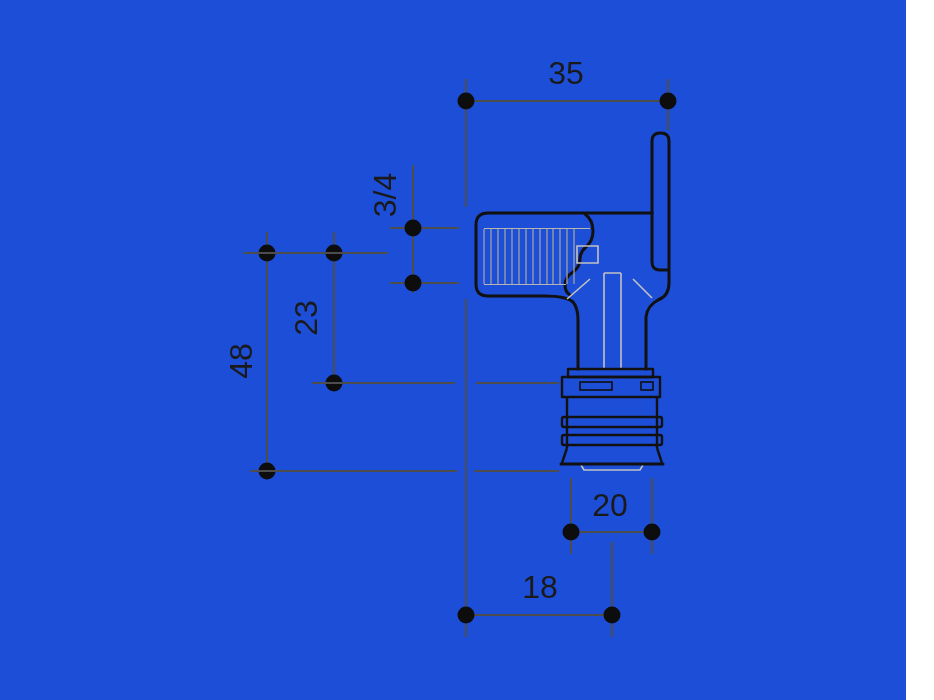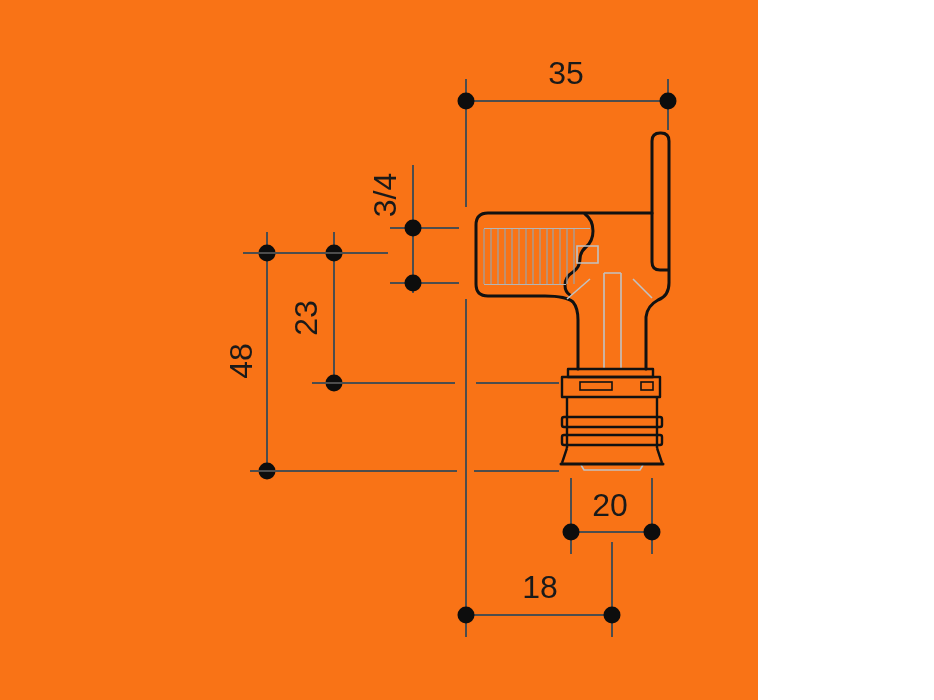--- a/index.html
+++ b/index.html
@@ -1,19 +1,19 @@
 <!DOCTYPE html>
 <html><head>
 <meta charset="utf-8">
 <style>
   html,body{margin:0;padding:0;background:#ffffff;}
   .canvas{
     position:relative;
-    width:758px;height:700px;
-    background:#f97316;
+    width:906px;height:700px;
+    background:#1d4ed8;
     font-family:"Liberation Sans", sans-serif;
     overflow:hidden;
   }
   svg{display:block;}
   .dim-line{stroke:#4d4d4d;stroke-width:2;fill:none;}
   .dim-dot{fill:#0d0d0d;stroke:none;}
   .dim-text{
     fill:#1a1a1a;
     font-family:"Liberation Sans", sans-serif;
     font-size:32px;

